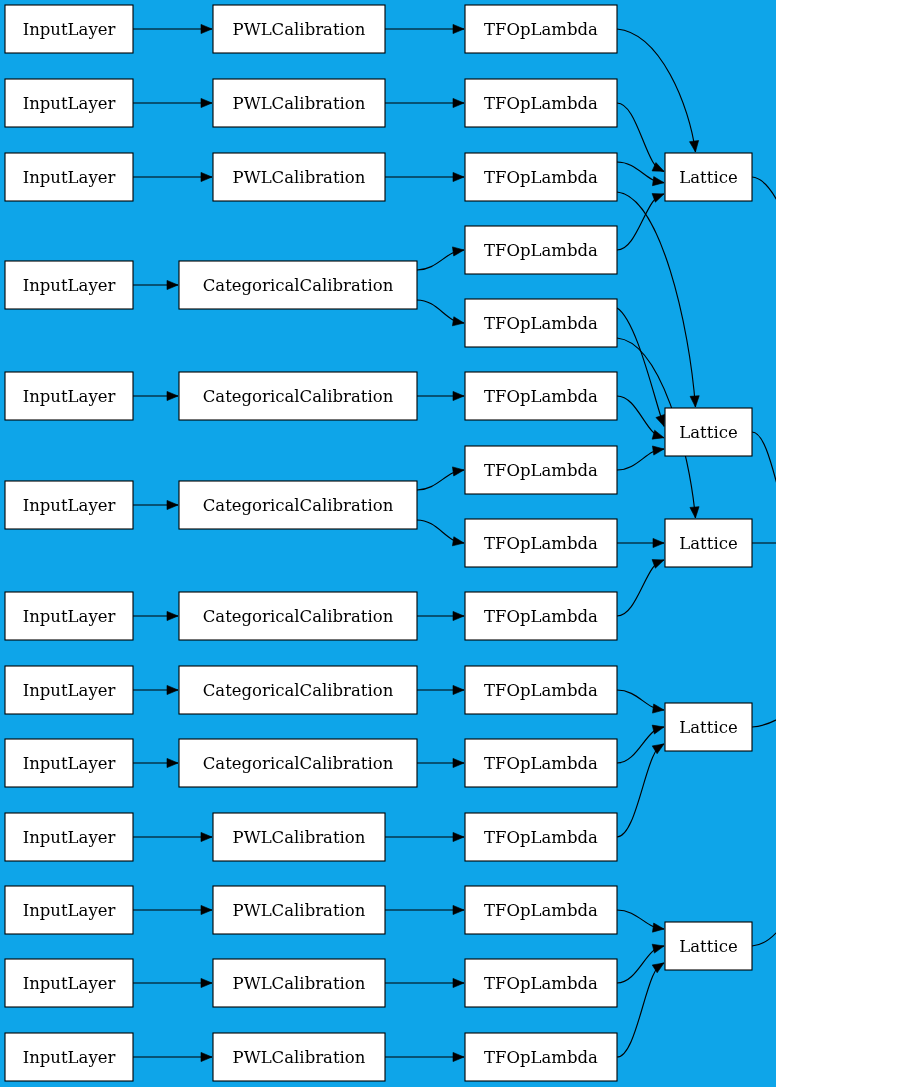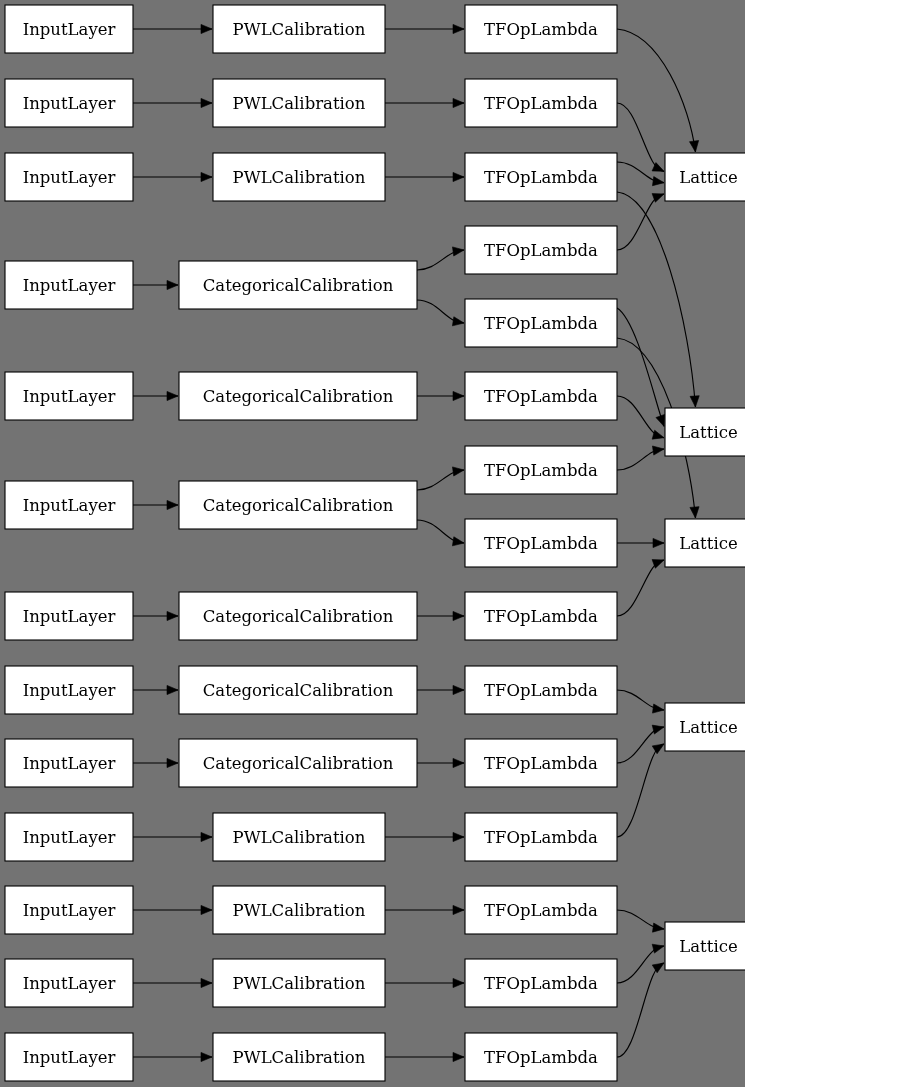--- a/index.html
+++ b/index.html
@@ -4,23 +4,24 @@
 <style>
   html, body {
     margin: 0;
     padding: 0;
     background: #ffffff;
   }
   #canvas {
     position: relative;
     width: 745px;
     height: 1087px;
-    background: #737373;
+    background: #0ea5e9;
     overflow: hidden;
     font-family: "DejaVu Serif", "Liberation Serif", serif;
+    padding-left: 31px;
   }
   svg#graph {
     position: absolute;
     top: 0;
     left: 0;
     width: 905px;
     height: 1087px;
   }
   .nodebox {
     fill: #ffffff;

